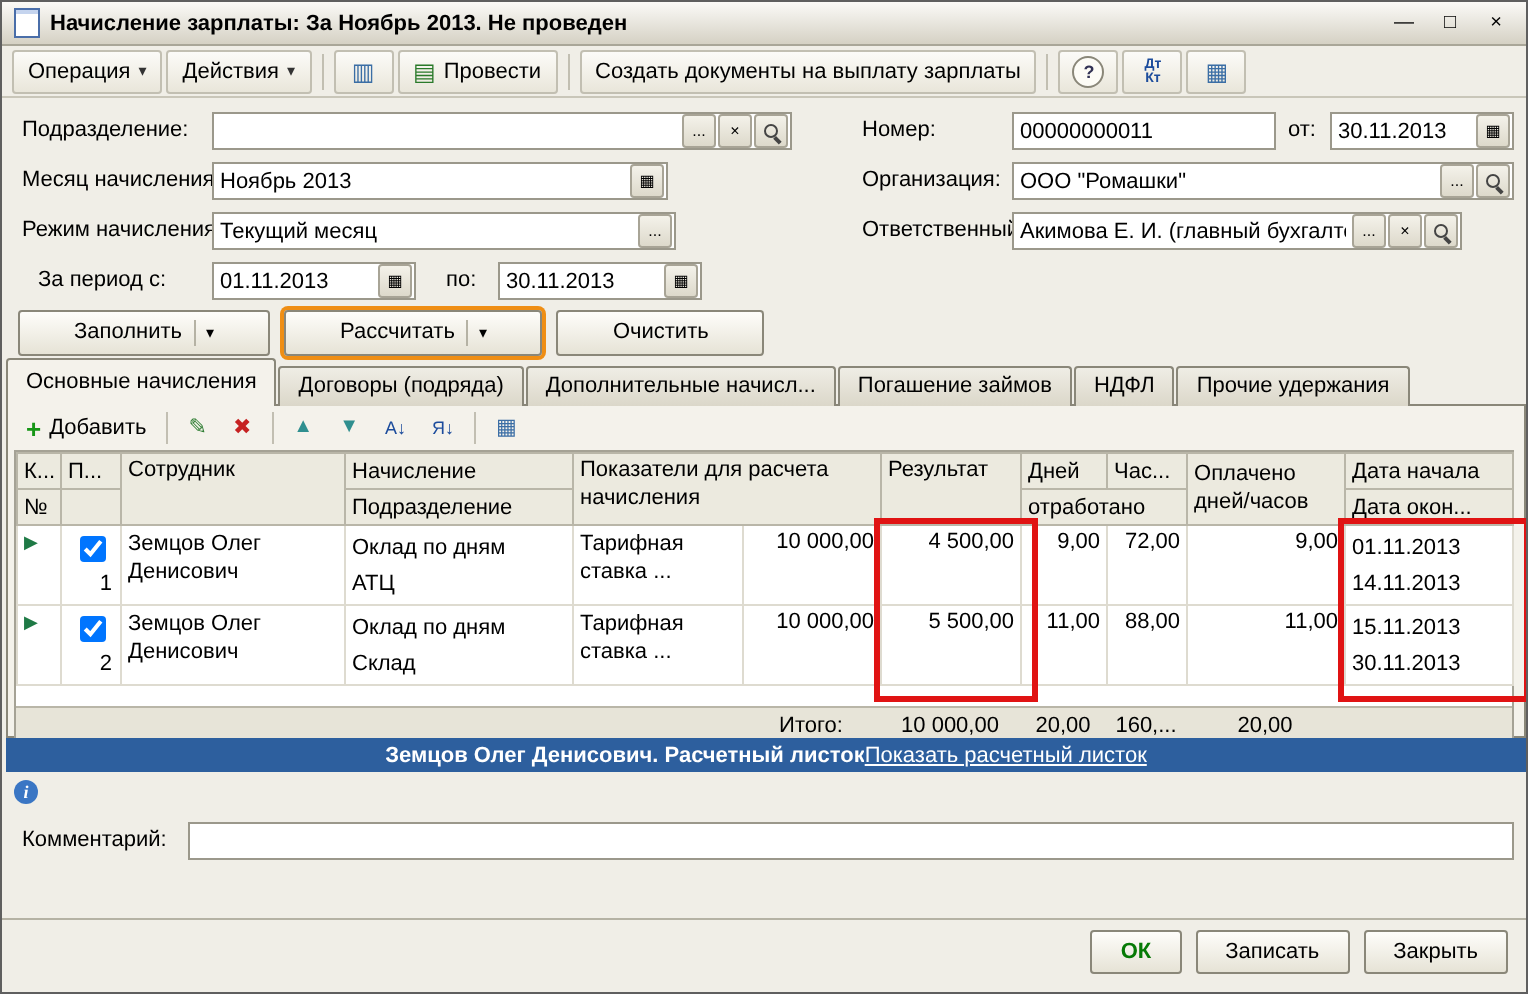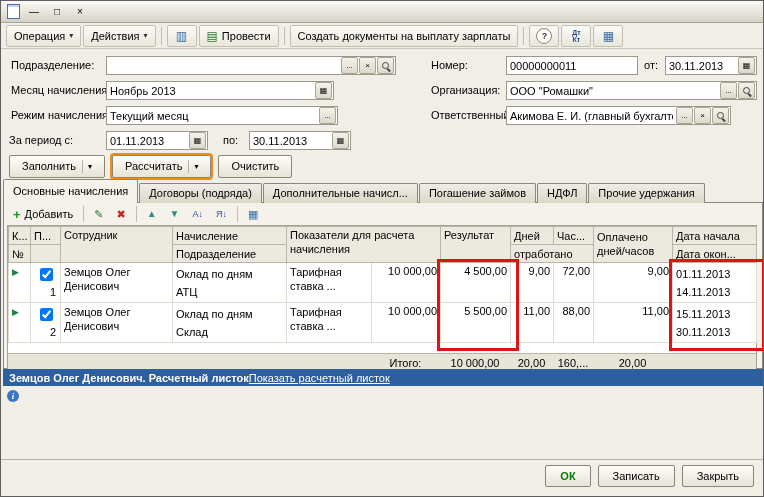--- a/index.html
+++ b/index.html
@@ -28,21 +28,21 @@
   .flabel{position:absolute;height:19px;line-height:19px;white-space:nowrap;}
   .field{position:absolute;height:19px;background:#fff;border:1px solid #9b988b;display:flex;align-items:center;box-sizing:border-box;}
   .field input.txt{flex:1;min-width:0;border:none;outline:none;background:transparent;font:inherit;padding:12px 3px;height:100%;}
   .fmini{width:15px;height:15px;flex:none;background:linear-gradient(#f4f2ea,#ddd9cb);border:1px solid #a8a496;border-radius:2px;display:flex;align-items:center;justify-content:center;font-size:8px;line-height:1;margin-right:1px;cursor:default;}
   .mag{position:relative;width:10px;height:10px;flex:none;}
   .mag::before{content:"";position:absolute;left:1px;top:1px;width:5px;height:5px;border:1.4px solid #444;border-radius:50%;}
   .mag::after{content:"";position:absolute;left:7px;top:7px;width:3.5px;height:1.6px;background:#444;transform:rotate(45deg);transform-origin:0 0;}
 
   
   .actionsrow{position:absolute;left:0;top:152px;width:100%;height:26px;display:flex;align-items:center;gap:7px;padding:0 8px;box-sizing:border-box;}
-  .abtn{height:21px;border:1px solid #8a8779;border-radius:2px;background:linear-gradient(#fefdfa,#e6e3d6);padding:0 12px;display:flex;align-items:center;gap:6px;cursor:default;white-space:nowrap;}
+  .abtn{height:21px;border:1px solid #8a8779;border-radius:2px;background:linear-gradient(#fefdfa,#e6e3d6);padding:0 27px;display:flex;align-items:center;gap:6px;cursor:default;white-space:nowrap;}
   .abtn .arr{font-size:8px;border-left:1px solid #b5b2a4;padding-left:5px;height:13px;display:flex;align-items:center;}
   .abtn.hl{box-shadow:0 0 0 2px #ef8e14;}
 
   
   .tabs{position:absolute;left:2px;top:179px;height:23px;display:flex;align-items:flex-end;z-index:2;}
   .tab{height:19px;line-height:19px;padding:0 9px;border:1px solid #8a8779;border-bottom:none;border-radius:2px 2px 0 0;background:linear-gradient(#efede5,#dbd7c9);margin-right:1px;white-space:nowrap;cursor:default;}
   .tab.active{height:23px;line-height:22px;background:#f4f2eb;}
 
   
   .panel{position:absolute;left:2px;top:201px;width:760px;height:167px;background:#f4f2eb;border:1px solid #8a8779;box-sizing:border-box;}
@@ -70,21 +70,21 @@
   .grid td.empcell{white-space:normal;line-height:1.3;}
   .grid td.indname{white-space:normal;line-height:1.3;}
   .rowmark{color:#1f7a46;font-size:9px;}
   .c-check .chk{text-align:center;height:18px;}
   .c-check .num{text-align:right;height:18px;line-height:18px;padding-right:1px;}
   .gridfiller{height:10px;background:#fff;}
   .totals{height:17px;background:#e7e4d8;border-top:1px solid #b9b6a8;display:flex;align-items:center;}
   .totals span{display:block;padding:0 3px;text-align:center;box-sizing:border-box;white-space:nowrap;overflow:hidden;}
 
   
-  .bluebar{position:absolute;left:2px;top:368px;width:760px;height:17px;background:#2d5f9e;color:#fff;display:flex;align-items:center;justify-content:flex-start;padding:0 6px;box-sizing:border-box;}
+  .bluebar{position:absolute;left:2px;top:368px;width:760px;height:17px;background:#2d5f9e;color:#fff;display:flex;align-items:center;justify-content:center;padding:0 6px;box-sizing:border-box;}
   .bluebar .bbl{font-weight:bold;white-space:nowrap;overflow:hidden;}
   .bluebar a{color:#fff;text-decoration:underline;cursor:pointer;white-space:nowrap;}
 
   
   .infoline{position:absolute;left:6px;top:387px;height:16px;display:flex;align-items:center;gap:5px;}
   .iicon{width:12px;height:12px;border-radius:50%;background:#3a76c4;color:#fff;font-size:9px;font-style:italic;font-weight:bold;display:flex;align-items:center;justify-content:center;font-family:"Liberation Serif",serif;}
   .infotext{color:#00772c;}
 
   
   .commentrow{position:absolute;left:0;top:408px;width:100%;height:24px;}
@@ -101,20 +101,21 @@
   #annot-result{left:436px;top:258px;width:76px;height:86px;}
   #annot-dates{left:668px;top:258px;width:90px;height:86px;}
 </style>
 </head>
 <body>
 
 <div class="window">
 
   <div class="titlebar">
     <span class="docicon"></span>
+    <span class="title-text">Начисление зарплаты: За Ноябрь 2013. Не проведен</span>
     <span class="winbtn">—</span>
     <span class="winbtn">□</span>
     <span class="winbtn">×</span>
   </div>
 
   <div class="toolbar">
     <div class="tbtn">
       <span>Операция</span>
       <span class="arr">▾</span>
     </div>
@@ -208,21 +209,21 @@
           <span>...</span>
         </span>
       <span class="fmini">
           <span>×</span>
         </span>
       <span class="fmini">
           <span class="mag"></span>
         </span>
     </div>
 
-    <span class="flabel" style="left:8px;top:82px;">За период с:</span>
+    <span class="flabel" style="left:18px;top:82px;">За период с:</span>
     <div class="field" style="left:105px;top:82px;width:102px;">
       <input class="txt" value="01.11.2013" style="">
       <span class="fmini">
           <span>▦</span>
         </span>
     </div>
     <span class="flabel" style="left:222px;top:82px;">по:</span>
     <div class="field" style="left:248px;top:82px;width:102px;">
       <input class="txt" value="30.11.2013" style="">
       <span class="fmini">
@@ -385,20 +386,26 @@
 
   <div class="bluebar">
     <span class="bbl">Земцов Олег Денисович. Расчетный листок</span>
     <a>Показать расчетный листок</a>
   </div>
 
   <div class="infoline">
     <span class="iicon">i</span>
   </div>
 
+  <div class="commentrow">
+    <span class="flabel">Комментарий:</span>
+    <div class="field">
+      <input class="txt" style="">
+    </div>
+  </div>
 
   <div class="footer">
     <button class="fbtn2 ok">ОК</button>
     <button class="fbtn2">Записать</button>
     <button class="fbtn2">Закрыть</button>
   </div>
 
   <div class="annot" id="annot-result"></div>
   <div class="annot" id="annot-dates"></div>
 

